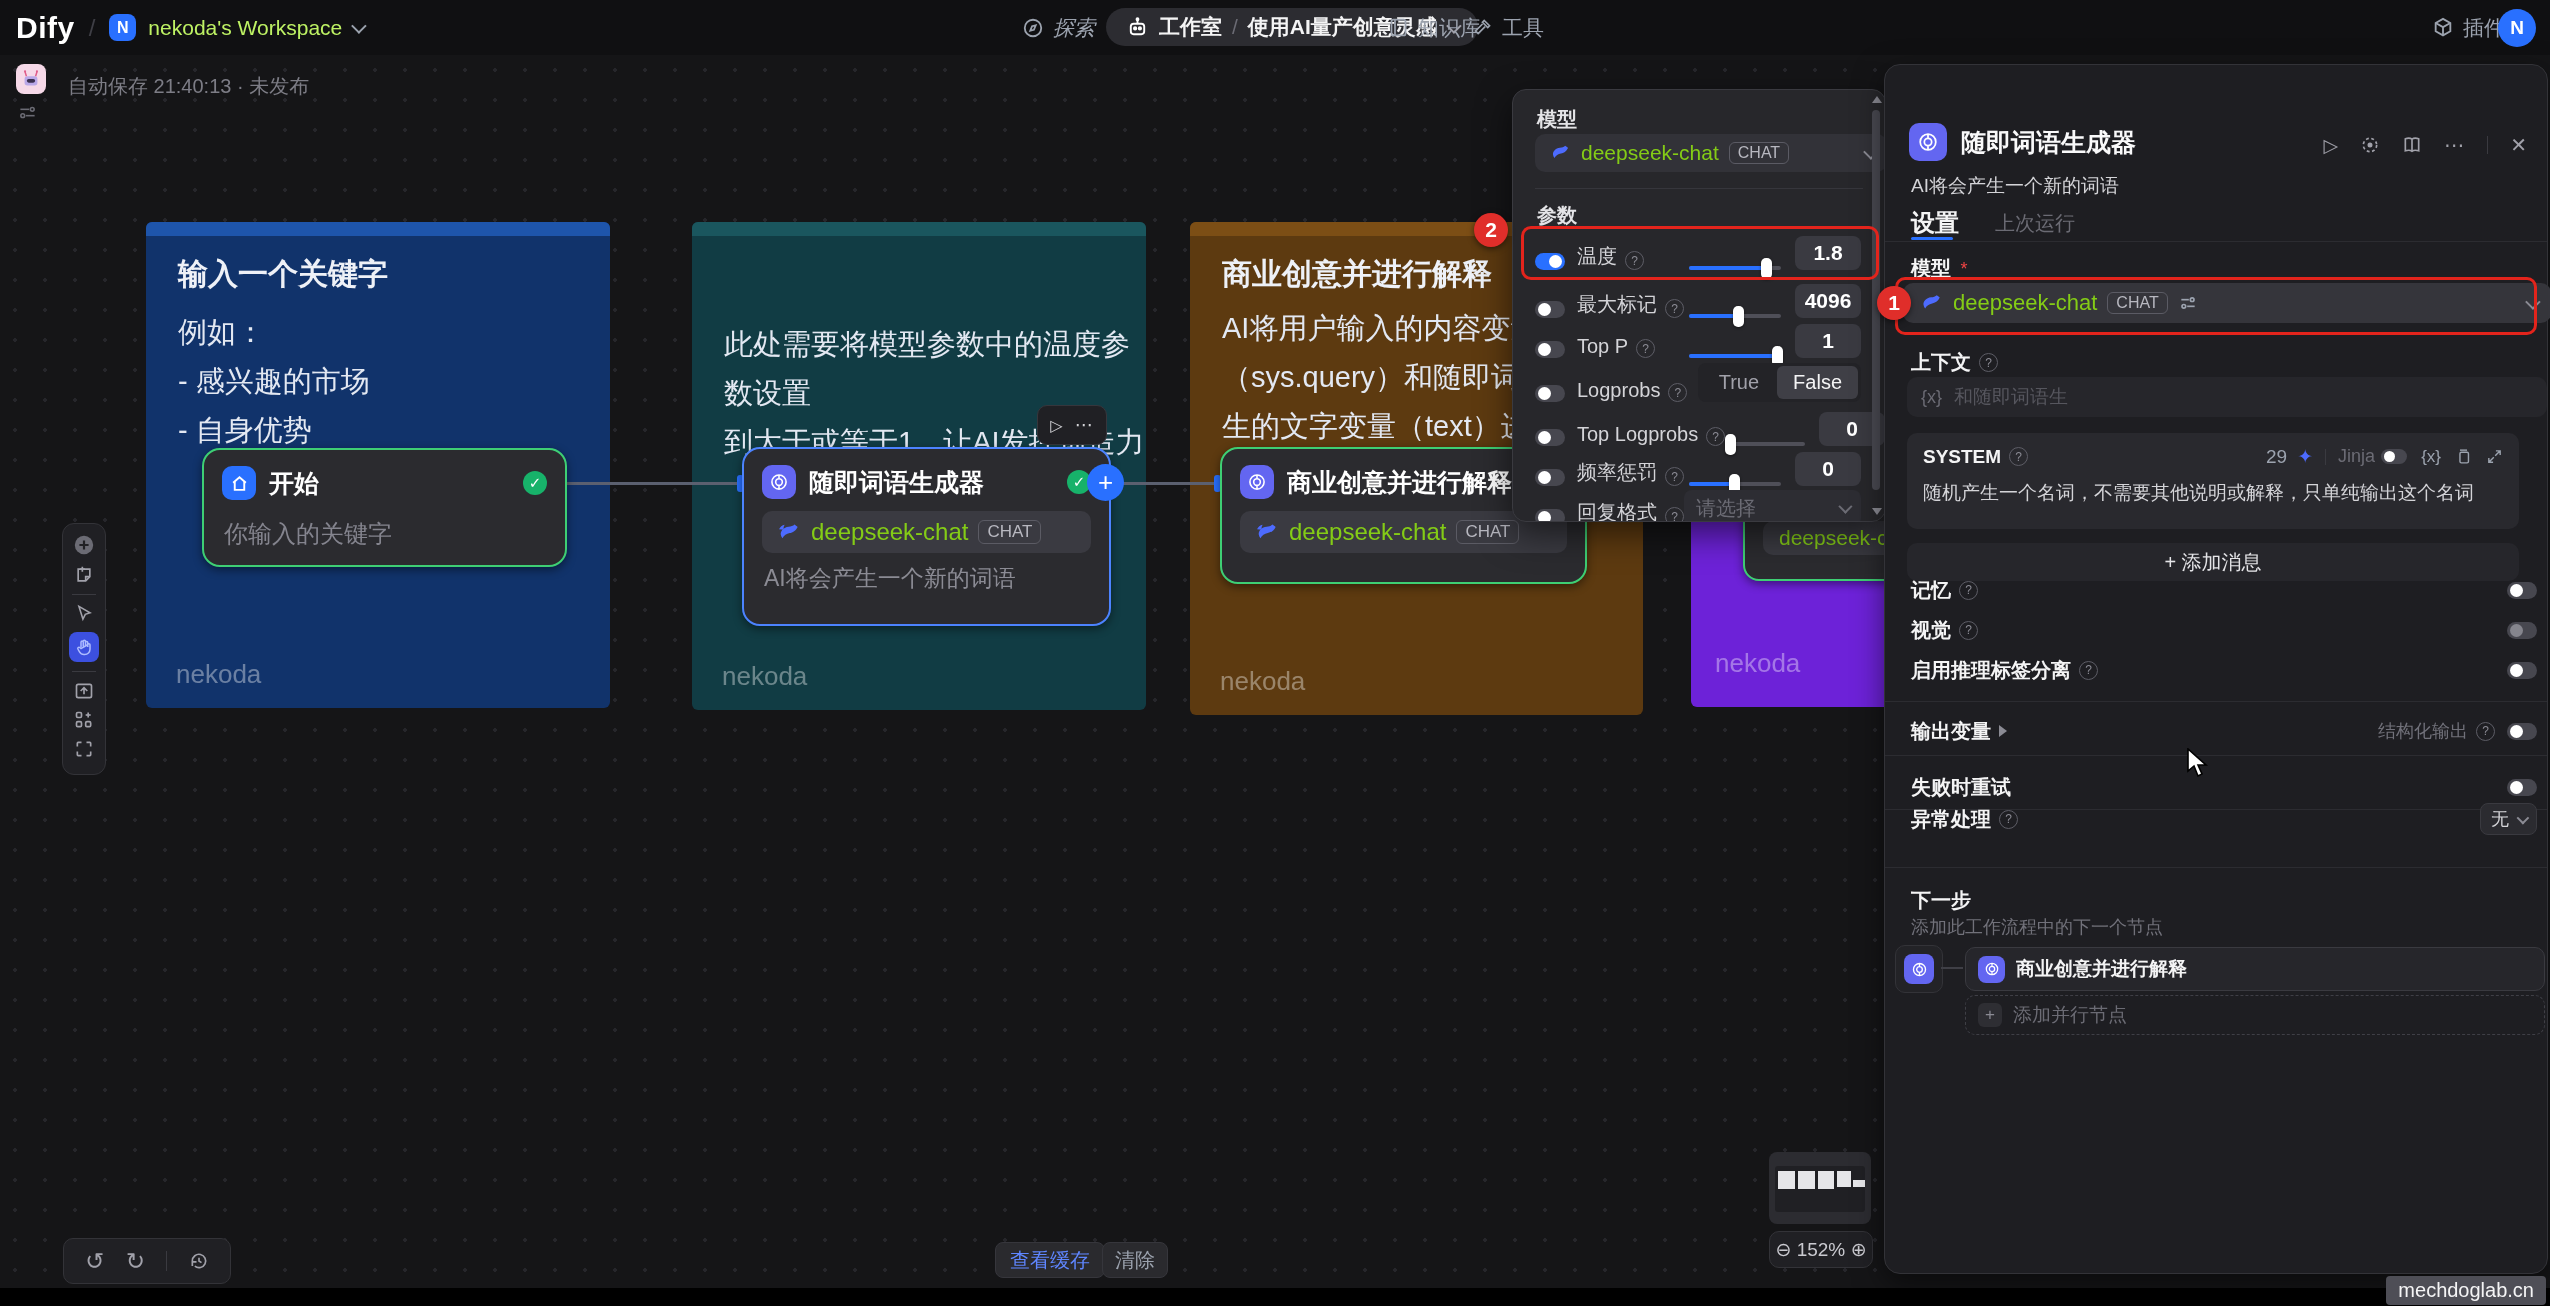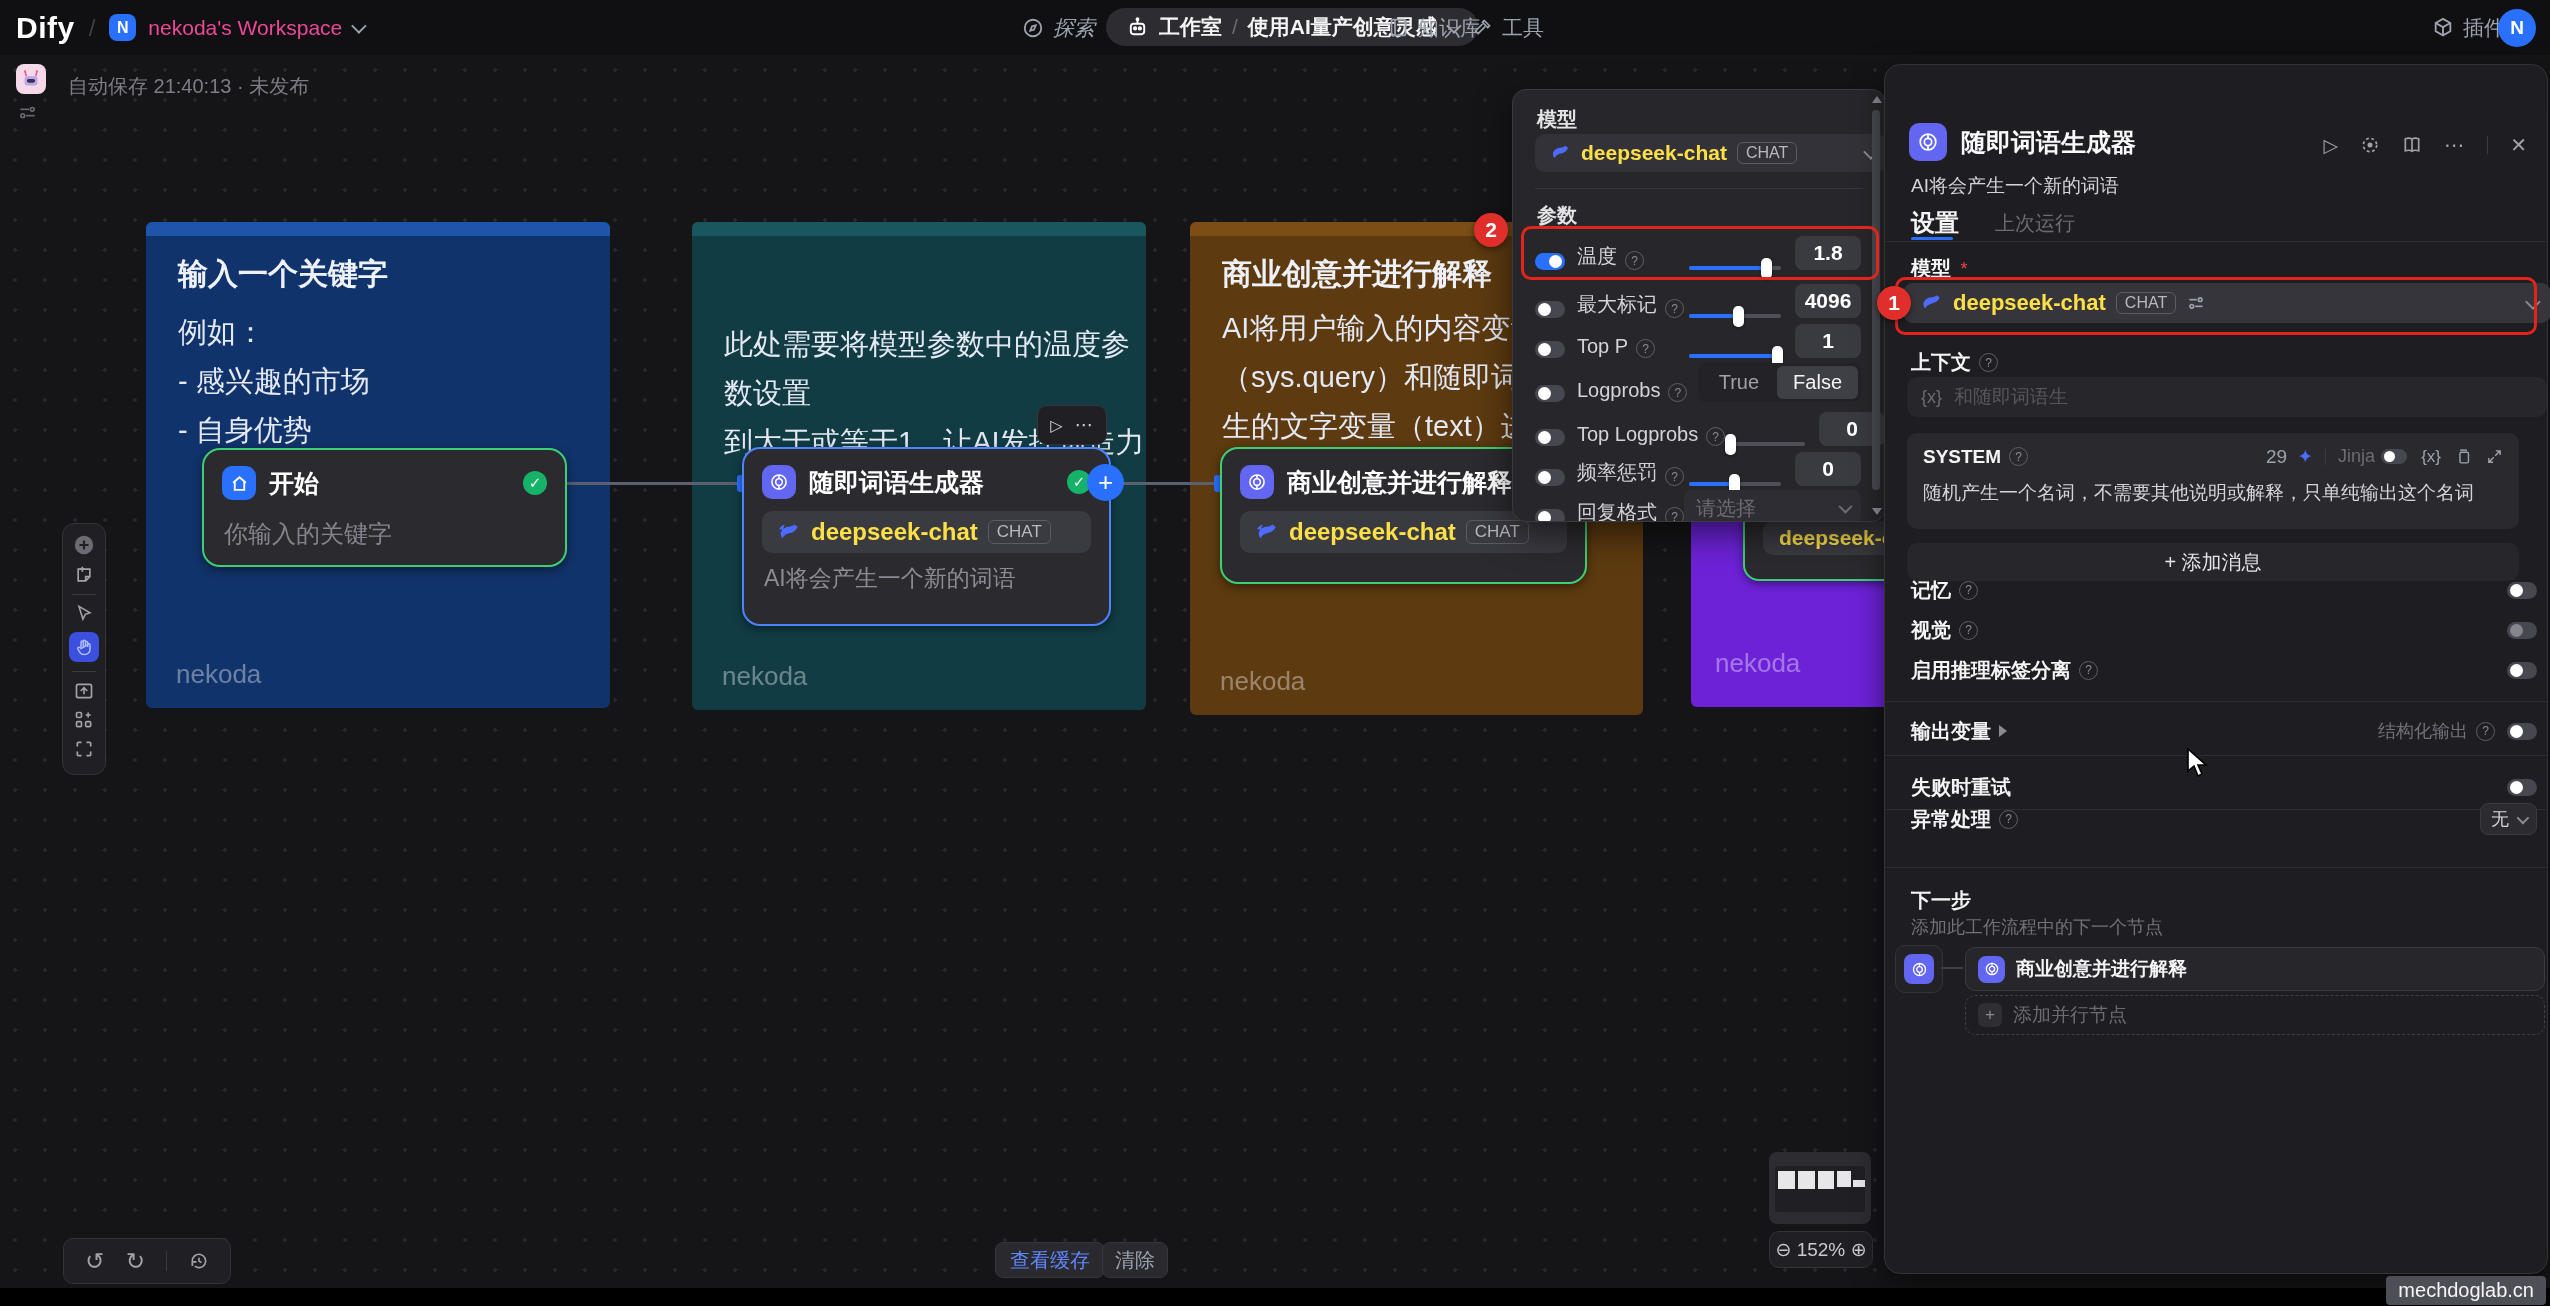--- a/index.html
+++ b/index.html
@@ -19,21 +19,21 @@
   .note .strip{position:absolute;left:0;top:0;right:0;height:14px;}
   .ntitle{position:absolute;left:32px;top:32px;font-size:30px;font-weight:bold;color:#eef1f7;}
   .nbody{position:absolute;left:32px;font-size:29px;line-height:49px;color:#e3e8f2;}
   .nauthor{position:absolute;left:30px;bottom:18px;font-size:26px;color:rgba(255,255,255,.38);}
   .node{position:absolute;background:#2b2b2f;border-radius:18px;box-shadow:0 3px 10px rgba(0,0,0,.45);}
   .nodehead{display:flex;align-items:center;gap:13px;padding:16px 18px 8px 18px;}
   .nicon{width:34px;height:34px;border-radius:10px;display:flex;align-items:center;justify-content:center;flex:none;}
   .ntext{font-size:25px;font-weight:bold;color:#fff;white-space:nowrap;}
   .chk{width:24px;height:24px;border-radius:50%;background:#17b26a;color:#fff;font-size:15px;font-weight:bold;display:flex;align-items:center;justify-content:center;flex:none;}
   .modelpill{margin:4px 18px 0 18px;background:#3a3a41;border-radius:10px;height:42px;display:flex;align-items:center;gap:10px;padding:0 12px;overflow:hidden;}
-  .mname{font-size:24px;font-weight:bold;color:#fde047;white-space:nowrap;}
+  .mname{font-size:24px;font-weight:normal;color:#84cc16;white-space:nowrap;}
   .chattag{border:1.5px solid #5b5b64;border-radius:6px;color:#b8b8c0;font-size:17px;padding:1px 8px;white-space:nowrap;}
   .ndesc{padding:10px 20px 0 20px;font-size:23px;color:#8b8b94;}
   .edge{position:absolute;height:3px;background:#5b6070;}
   .handle{position:absolute;width:7px;height:17px;border-radius:3px;background:#2970ff;}
   
   .tg{position:relative;width:30px;height:17px;border-radius:9px;background:#47474f;flex:none;}
   .tg i{position:absolute;top:2px;left:3px;width:13px;height:13px;border-radius:50%;background:#fff;}
   .tg.on{background:#2970ff;}
   .tg.on i{left:auto;right:3px;}
   .tg.dis i{background:#85858d;}
@@ -59,21 +59,21 @@
 </style>
 </head>
 <body>
 
 <div class="screen">
 
   <div class="tophdr">
     <div class="logo" style="margin-left:16px;">Dify</div>
     <div style="color:#3f3f46;font-size:24px;margin:0 14px;">/</div>
     <div class="avatar" style="width:27px;height:27px;border-radius:8px;font-size:16px;">N</div>
-    <div style="margin-left:12px;color:#ec4899;font-size:21px;">nekoda's Workspace</div>
+    <div style="margin-left:12px;color:#bef264;font-size:21px;">nekoda's Workspace</div>
     <span class="chev" style="margin-left:10px;color:#9ca3af;"></span>
 
     <div style="position:absolute;left:1022px;font-style:italic;" class="navitem">
       <svg width="22" height="22" viewBox="0 0 24 24" fill="none" stroke="#9ca3af" stroke-width="2">
           <circle cx="12" cy="12" r="9"></circle>
           <path d="M15 9l-2 5-4 1 2-5z"></path>
         </svg>
       <span>探索</span>
     </div>
     <div style="position:absolute;left:1106px;top:8px;" class="navpill">

